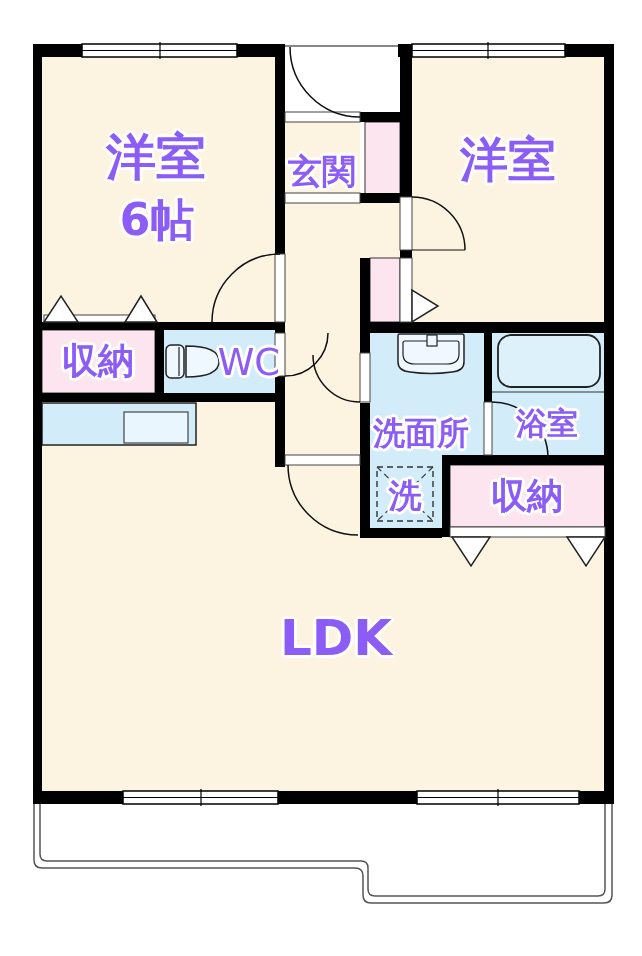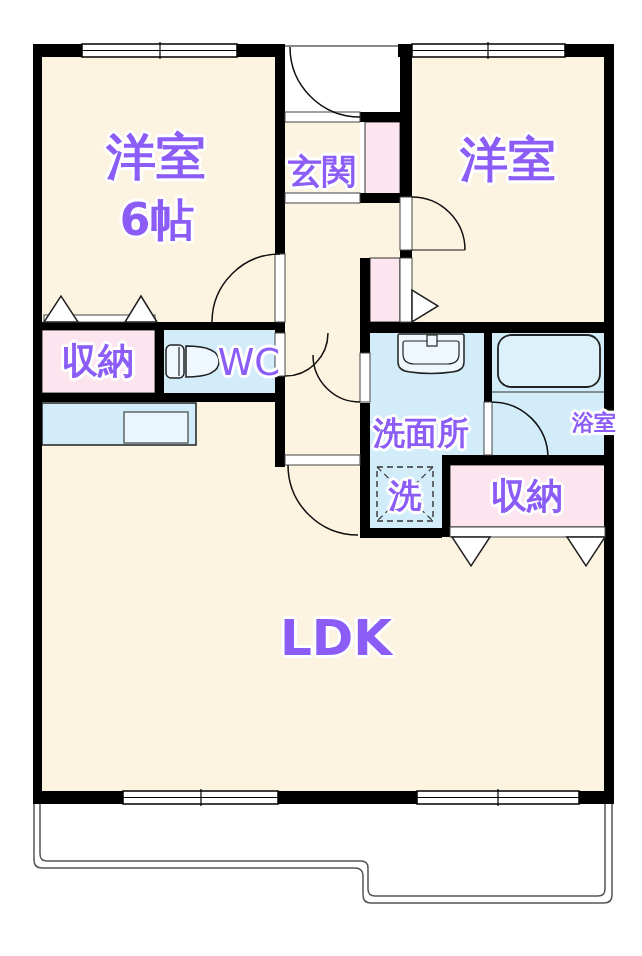--- a/index.html
+++ b/index.html
@@ -156,19 +156,19 @@
   <div class="lbl" style="left:157px;top:220px;font-size:44px;">6帖</div>
 
   <div class="lbl" style="left:508px;top:159px;font-size:48px;">洋室</div>
 
   <div class="lbl" style="left:322px;top:159px;font-size:34px;margin-top:12px;">玄関</div>
 
   <div class="lbl" style="left:98px;top:361px;font-size:36px;">収納</div>
   <div class="lbl" style="left:249px;top:362px;font-size:37px;font-weight:400;">WC</div>
 
   <div class="lbl" style="left:421px;top:414px;font-size:32px;margin-top:19px;">洗面所</div>
-  <div class="lbl" style="left:547px;top:423px;font-size:22px;margin-left:47px;">浴室</div>
+  <div class="lbl" style="left:547px;top:423px;font-size:31px;">浴室</div>
   <div class="lbl" style="left:405px;top:495px;font-size:33px;">洗</div>
   <div class="lbl" style="left:527px;top:496px;font-size:36px;">収納</div>
 
   <div class="lbl" style="left:336px;top:638px;font-size:50px;">LDK</div>
 
 </div>
 
 </body></html>

